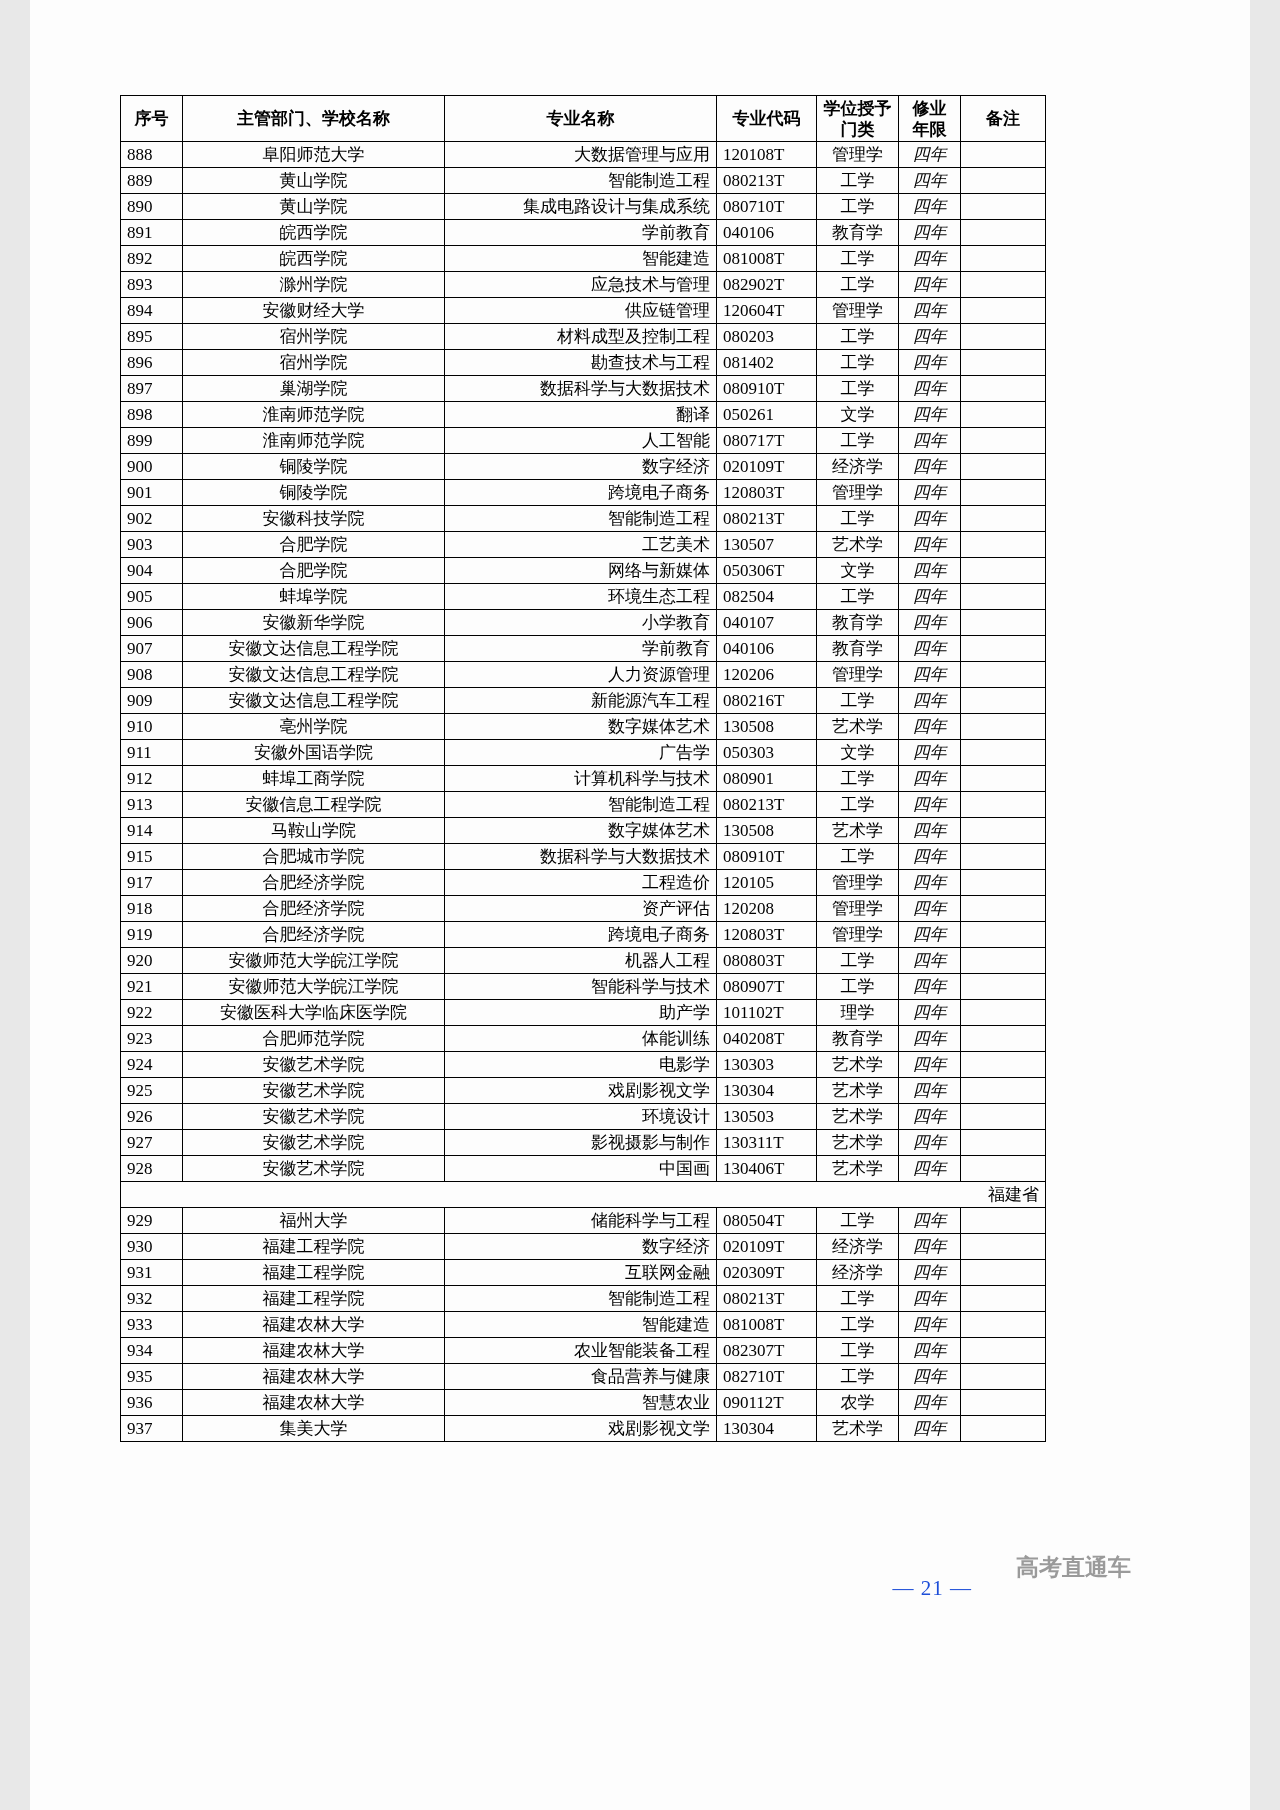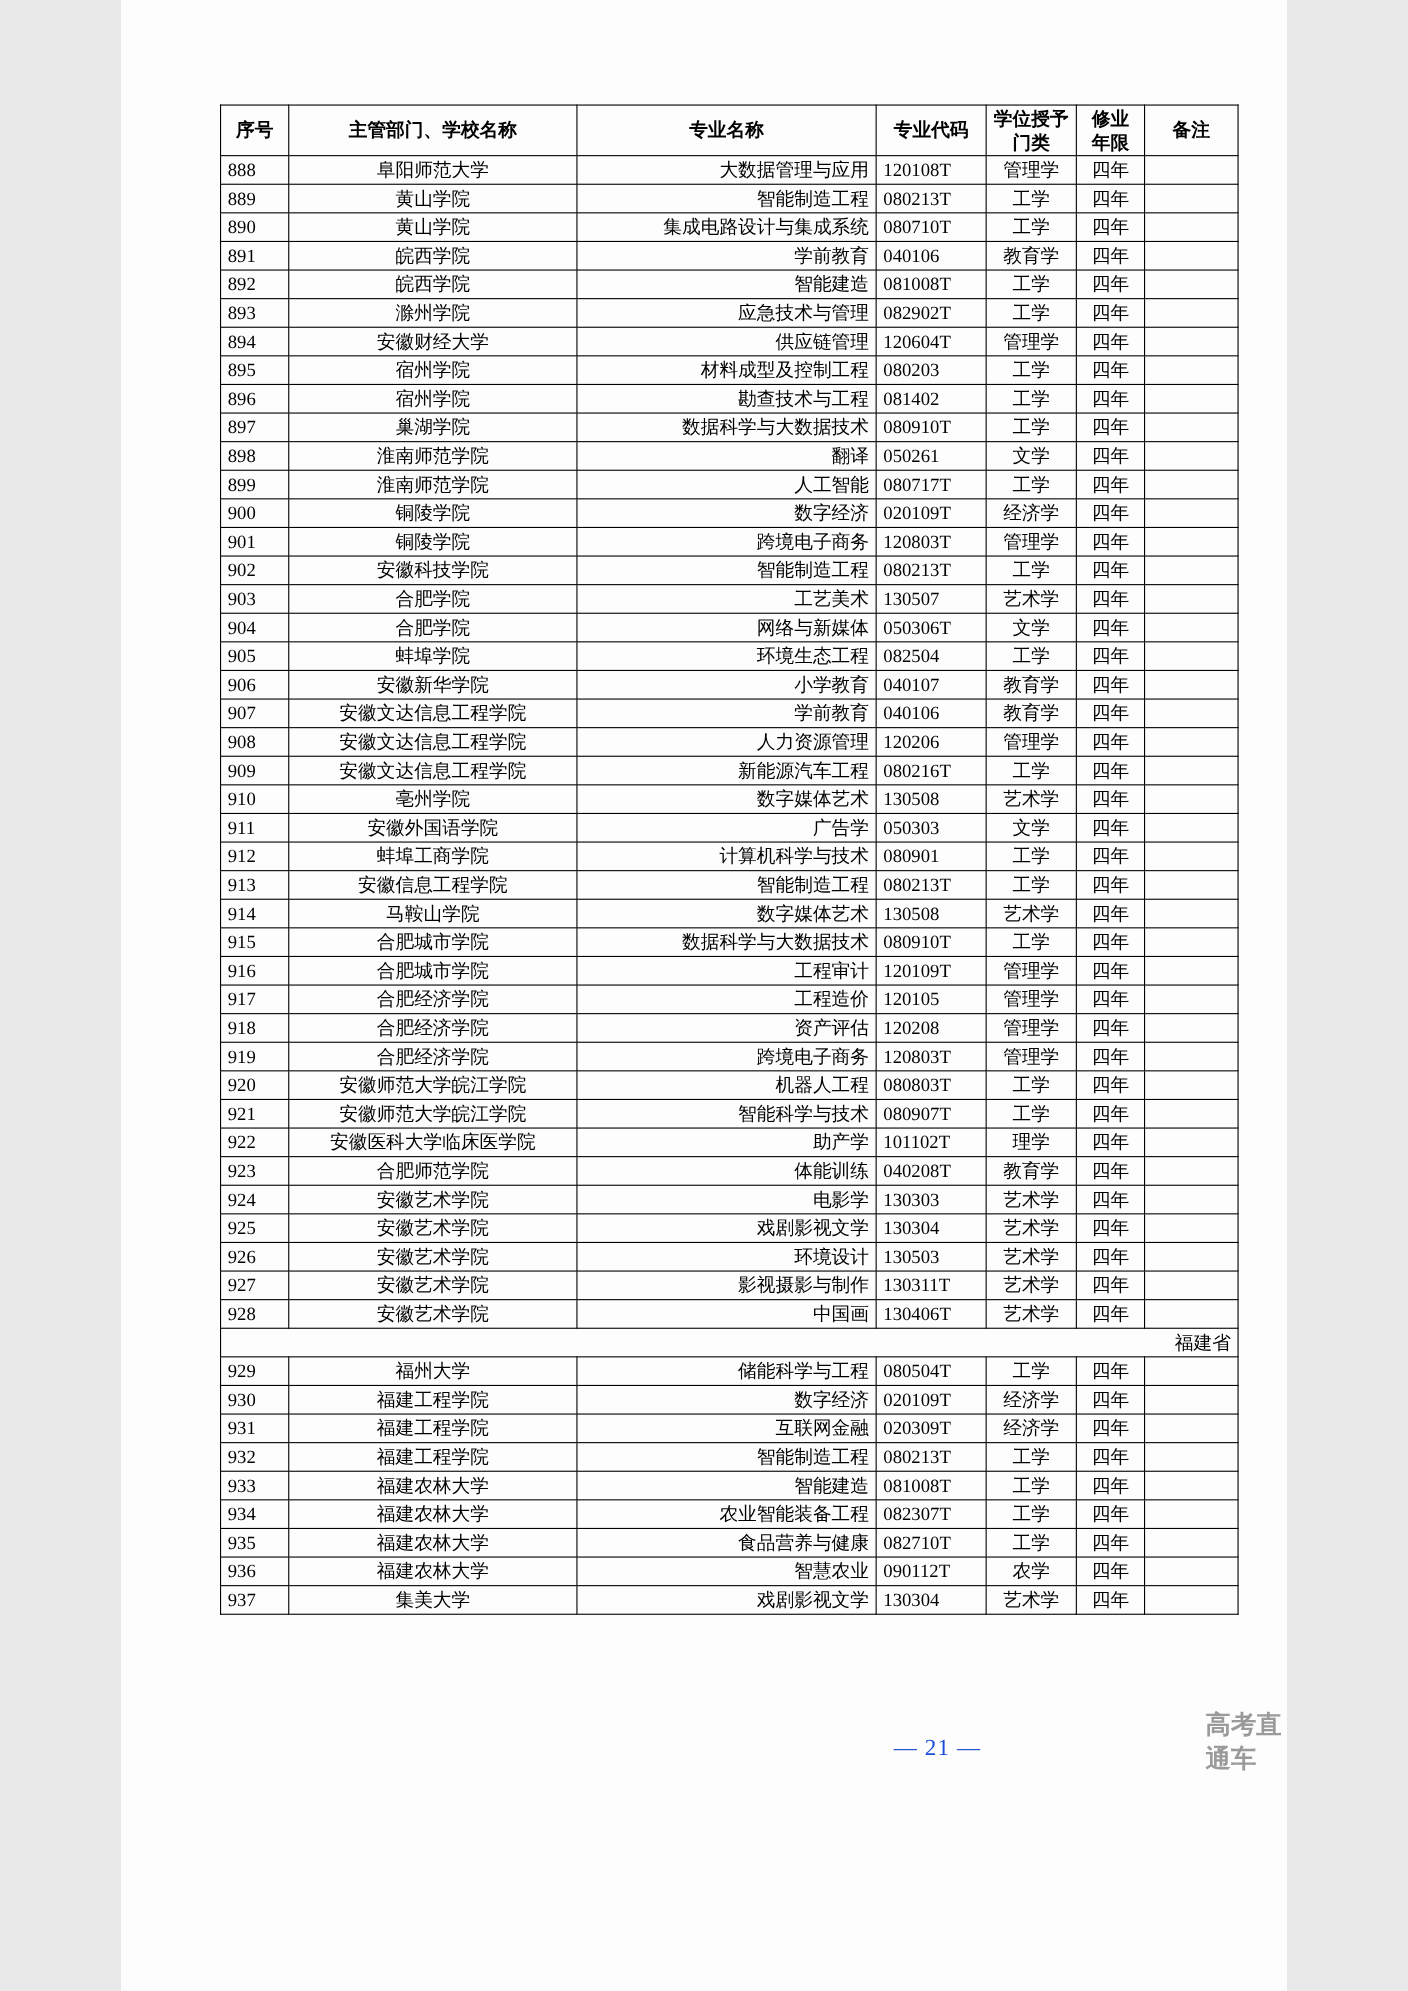--- a/index.html
+++ b/index.html
@@ -3,21 +3,21 @@
 <meta charset="utf-8">
 <style>
   html, body {
     margin: 0;
     padding: 0;
     background: #e8e8e8;
     font-family: "Liberation Serif", "DejaVu Serif", serif;
   }
   .page {
     position: relative;
-    width: 1060px;
+    width: 1220px;
     height: 1810px;
     background: #fdfdfd;
     margin: 0 auto;
     color: #000;
     overflow: hidden;
   }
   table.majors {
     position: absolute;
     left: 90px;
     top: 95px;
@@ -52,21 +52,21 @@
   col.col-code   { width: 100px; }
   col.col-degree { width: 82px; }
   col.col-years  { width: 62px; }
   col.col-note   { width: 85px; }
   
   td.c0 { text-align: left; }
   td.c1 { text-align: center; }
   td.c2 { text-align: right; }
   td.c3 { text-align: left; }
   td.c4 { text-align: center; }
-  td.c5 { text-align: center; }
+  td.c5 { text-align: center; font-style: italic; }
   td.c6 { text-align: left; }
   td.section {
     text-align: right;
     font-weight: bold;
   }
   .page-number {
     position: absolute;
     top: 1576px;
     right: 278px;
     font-size: 21px;
@@ -356,29 +356,20 @@
         <tr>
           <td class="c0">915</td>
           <td class="c1">合肥城市学院</td>
           <td class="c2">数据科学与大数据技术</td>
           <td class="c3">080910T</td>
           <td class="c4">工学</td>
           <td class="c5">四年</td>
           <td class="c6"></td>
         </tr>
         <tr>
-          <td class="c0">916</td>
-          <td class="c1">合肥城市学院</td>
-          <td class="c2">工程审计</td>
-          <td class="c3">120109T</td>
-          <td class="c4">管理学</td>
-          <td class="c5">四年</td>
-          <td class="c6"></td>
-        </tr>
-        <tr>
           <td class="c0">917</td>
           <td class="c1">合肥经济学院</td>
           <td class="c2">工程造价</td>
           <td class="c3">120105</td>
           <td class="c4">管理学</td>
           <td class="c5">四年</td>
           <td class="c6"></td>
         </tr>
         <tr>
           <td class="c0">918</td>

